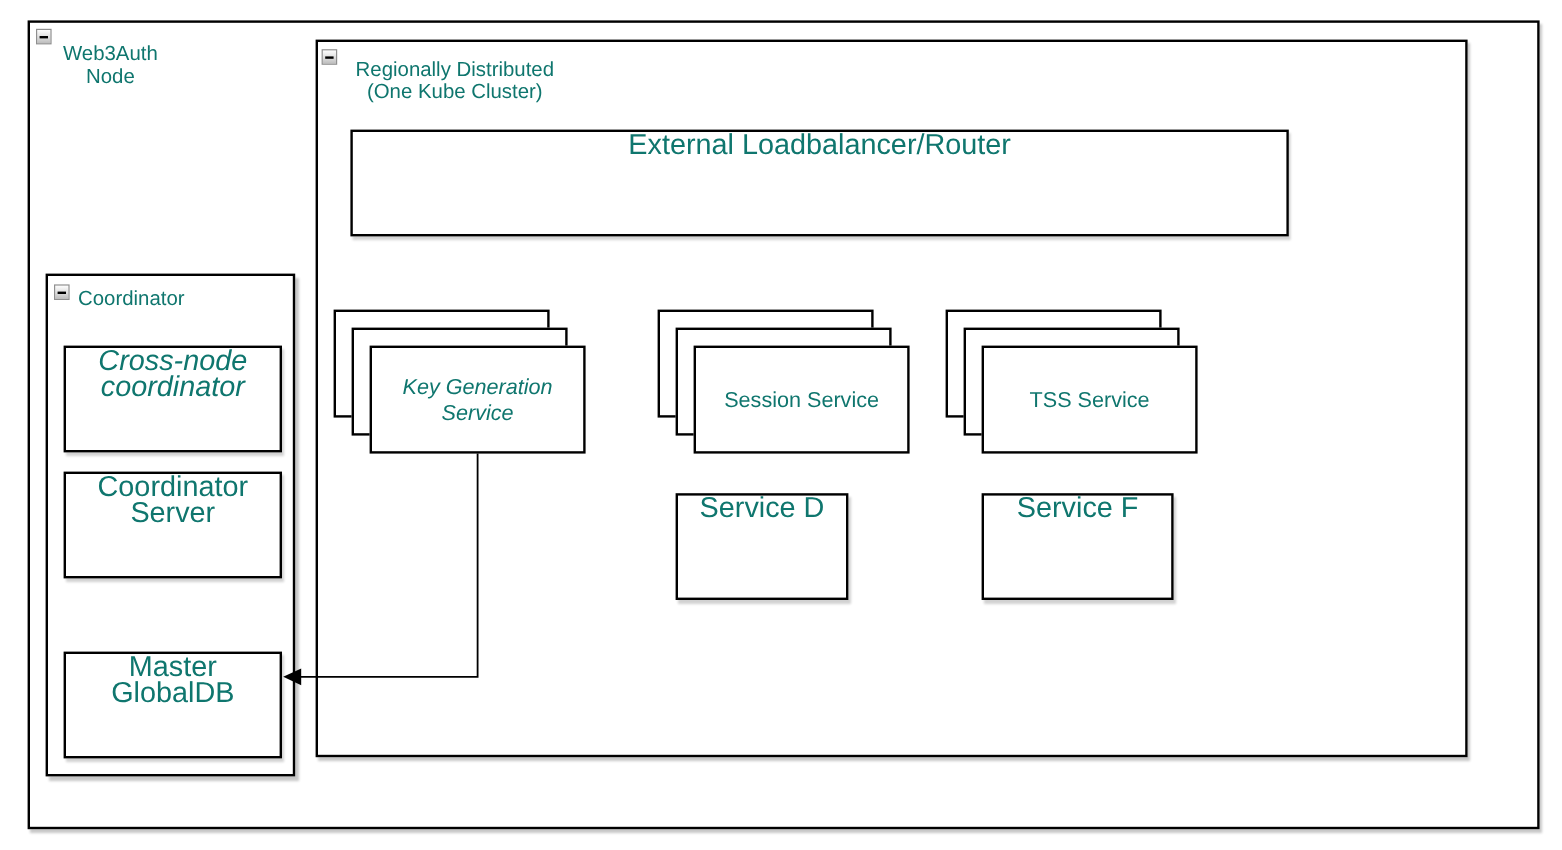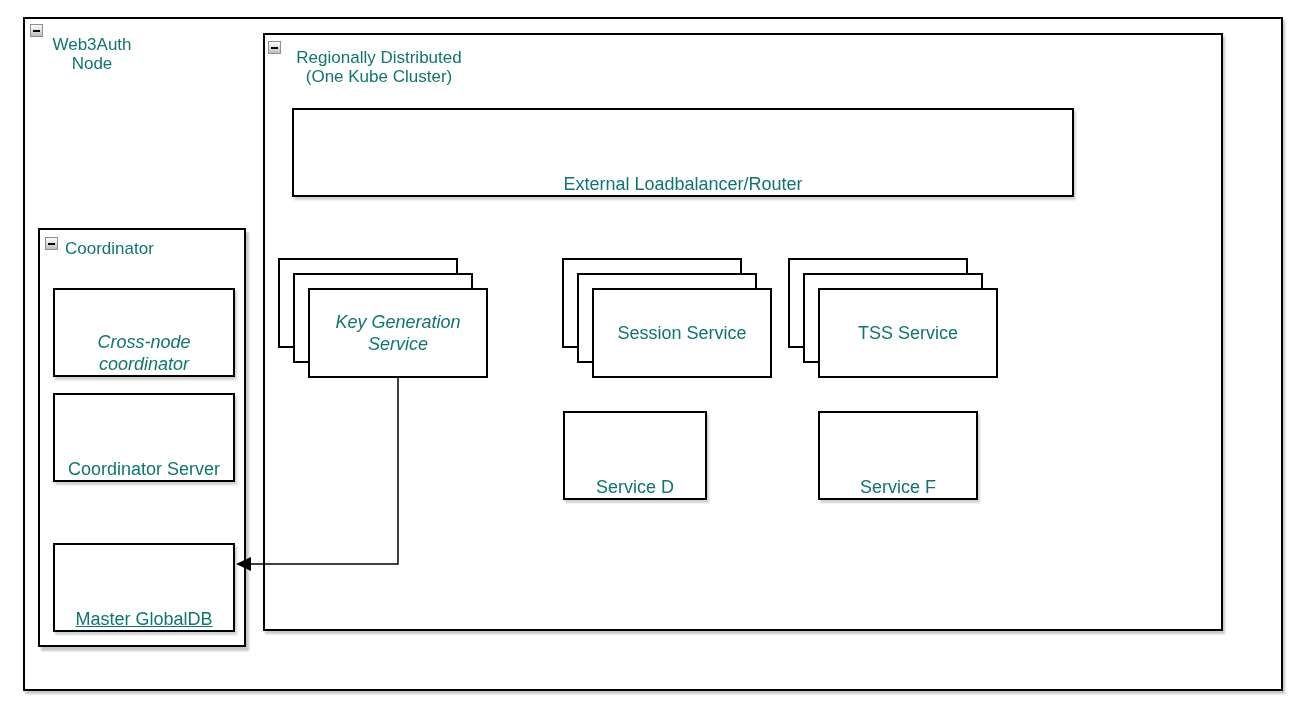--- a/index.html
+++ b/index.html
@@ -37,24 +37,24 @@
     white-space:pre-line;
     font-size:17px;
     line-height:19px;
   }
   .node{
     position:absolute;
     background:#ffffff;
     border:2px solid #000;
     box-sizing:border-box;
     display:flex;
-    align-items:flex-end;
+    align-items:flex-start;
     justify-content:center;
     text-align:center;
-    font-size:18px;
+    font-size:24px;
     line-height:22px;
     white-space:pre-line;
     box-shadow:2px 3px 2px rgba(0,0,0,0.18);
   }
   .stack{position:absolute;}
   .stack .layer{
     position:absolute;
     width:180px;height:90px;
     background:#ffffff;
     border:2px solid #000;
@@ -93,21 +93,21 @@
 
       <div class="node" style="left:13px;top:58px;width:182px;height:89px;font-style:italic;">
         <span>Cross-node
 coordinator</span>
       </div>
 
       <div class="node" style="left:13px;top:163px;width:182px;height:89px;">
         <span>Coordinator Server</span>
       </div>
 
-      <div class="node" style="left:13px;top:313px;width:182px;height:89px;text-decoration:underline;">
+      <div class="node" style="left:13px;top:313px;width:182px;height:89px;">
         <span>Master GlobalDB</span>
       </div>
     </div>
 
     <div class="group" style="left:238px;top:14px;width:960px;height:598px;">
       <div class="collapse-btn" style="left:3px;top:6px;">
         <div class="minus-glyph"></div>
       </div>
       <div class="group-label" style="left:24px;top:13px;width:180px;text-align:center;">Regionally Distributed
 (One Kube Cluster)</div>
@@ -118,21 +118,21 @@
 
       <div class="stack" style="left:13px;top:223px;width:210px;height:120px;font-style:italic;">
         <div class="layer back"></div>
         <div class="layer mid"></div>
         <div class="layer front">
           <span>Key Generation
 Service</span>
         </div>
       </div>
 
-      <div class="stack" style="left:297px;top:223px;width:210px;height:116px;">
+      <div class="stack" style="left:283px;top:223px;width:210px;height:116px;">
         <div class="layer back"></div>
         <div class="layer mid"></div>
         <div class="layer front">
           <span>Session Service</span>
         </div>
       </div>
 
       <div class="stack" style="left:523px;top:223px;width:210px;height:120px;">
         <div class="layer back"></div>
         <div class="layer mid"></div>

